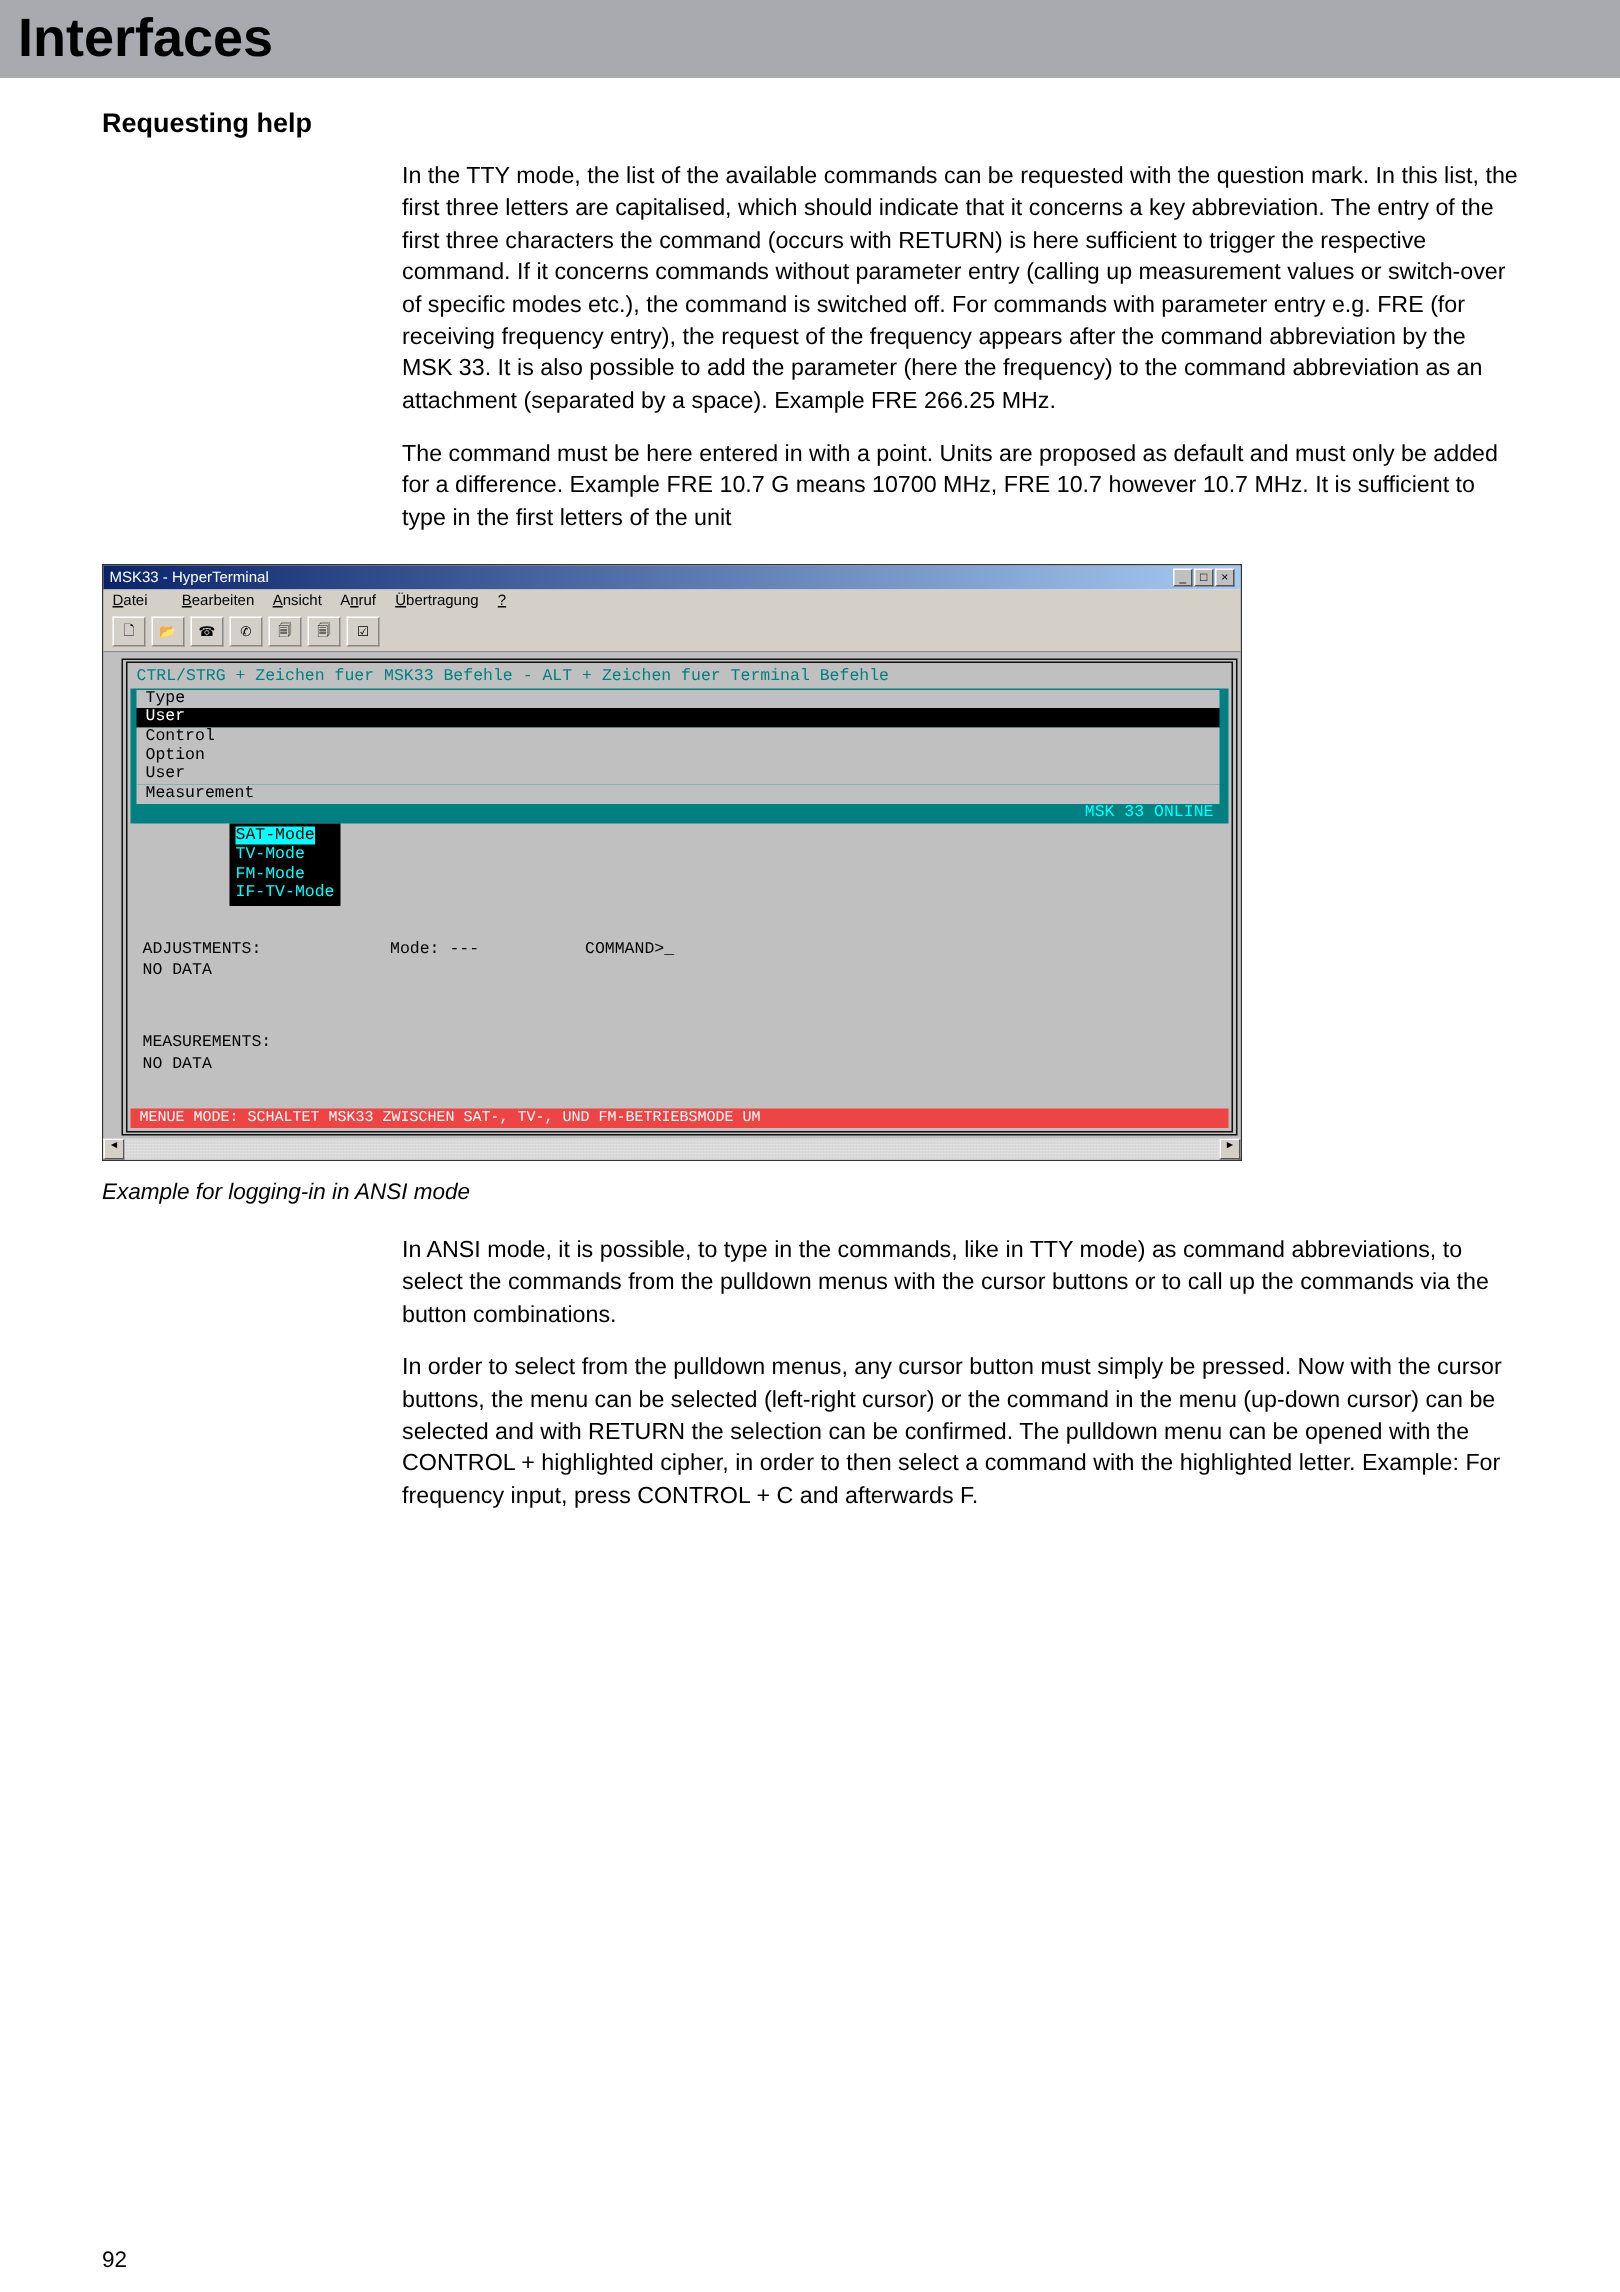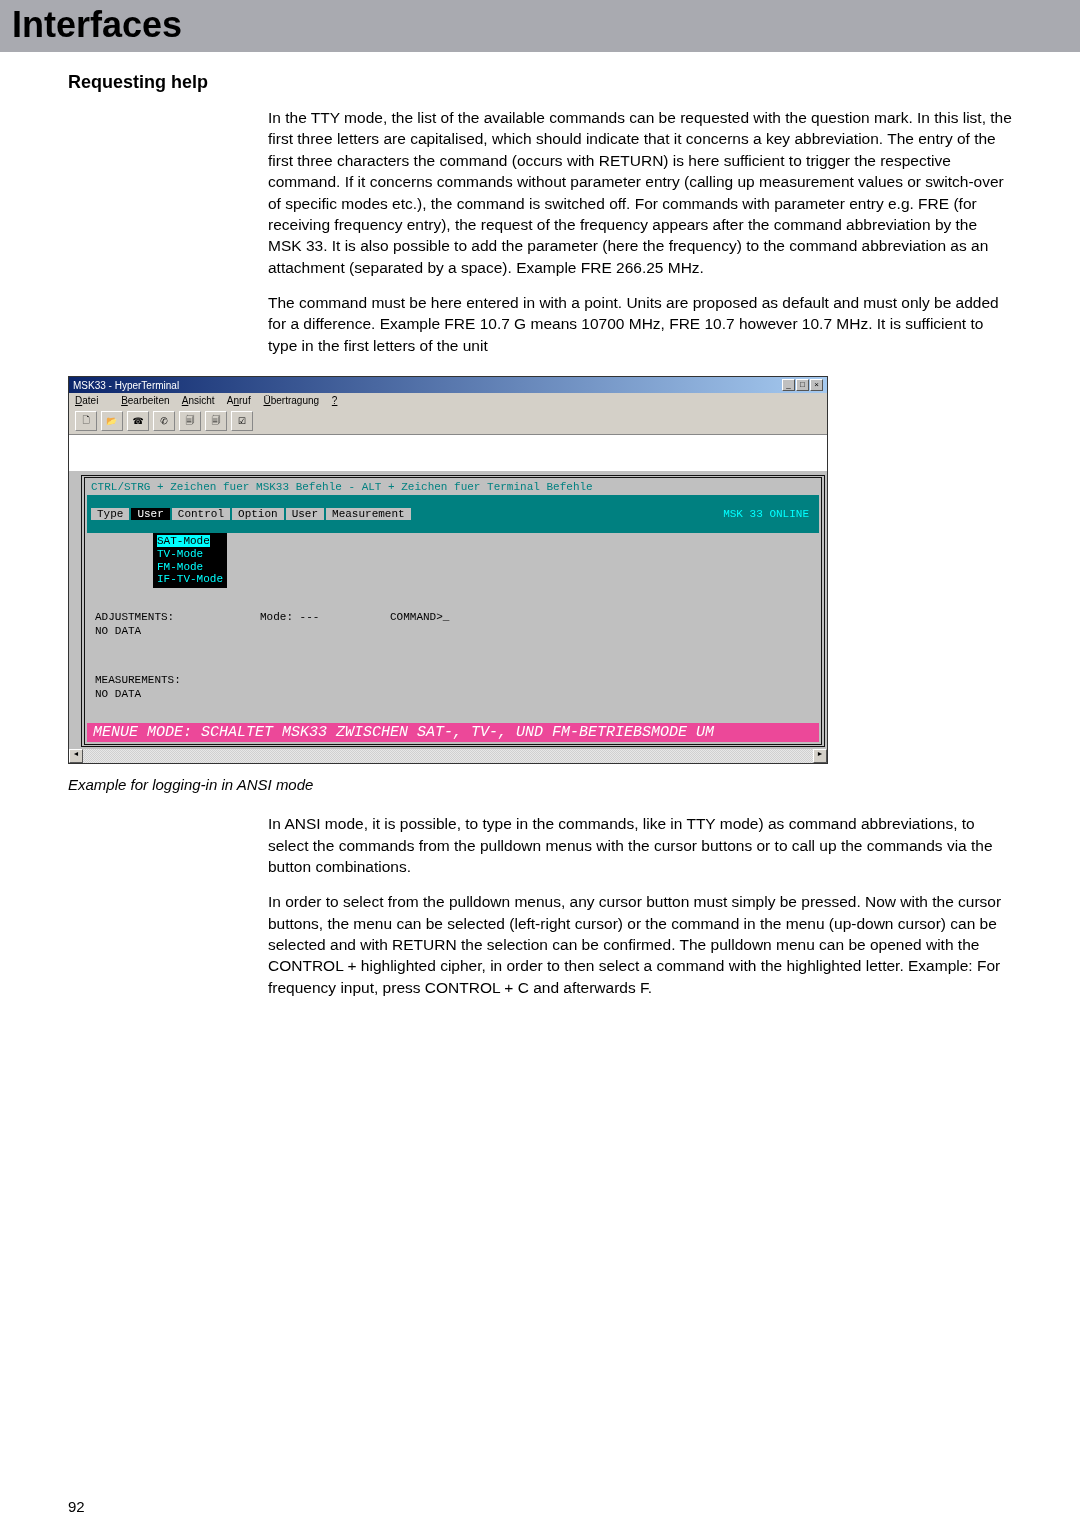--- a/index.html
+++ b/index.html
@@ -97,21 +97,20 @@
       border-bottom-color: #888;
       font-size: 9px;
       display: flex;
       align-items: center;
       justify-content: center;
     }
     .sc-terminal {
       background: #c0c0c0;
       padding: 4px 2px 2px 12px;
       position: relative;
-      margin-top: 36px;
     }
     .sc-term-inner {
       background: #c0c0c0;
       border-left: 4px double #111;
       border-right: 4px double #111;
       border-top: 3px double #111;
       border-bottom: 3px double #111;
       padding: 2px;
     }
     .sc-term-topbar {
@@ -119,23 +118,24 @@
       font-size: 11px;
       line-height: 1.15;
     }
     .sc-term-line1 {
       color: #008080;
       padding: 1px 4px;
     }
     .sc-term-line2 {
       background: #008080;
       color: #000;
-      padding: 13px 4px;
+      padding: 1px 4px;
       display: flex;
       gap: 0;
+      flex-direction: column;
     }
     .sc-menu-label {
       background: #c0c0c0;
       padding: 0 6px;
       margin-right: 2px;
     }
     .sc-menu-label.highlight {
       background: #000;
       color: #fff;
     }
@@ -168,26 +168,25 @@
       line-height: 1.3;
     }
     .sc-body-row {
       display: flex;
       margin-top: 18px;
     }
     .sc-body-col1 {
       width: 165px;
     }
     .sc-statusline {
-      background: #ec4899;
+      background: #ef4444;
       color: #fff;
       font-family: "Courier New", monospace;
-      font-size: 15px;
+      font-size: 10px;
       padding: 1px 6px;
-      font-style: italic;
     }
     .sc-scrollbar-h {
       background: #d4d0c8;
       height: 14px;
       display: flex;
     }
     .sc-sb-btn {
       width: 14px;
       height: 14px;
       background: #d4d0c8;

